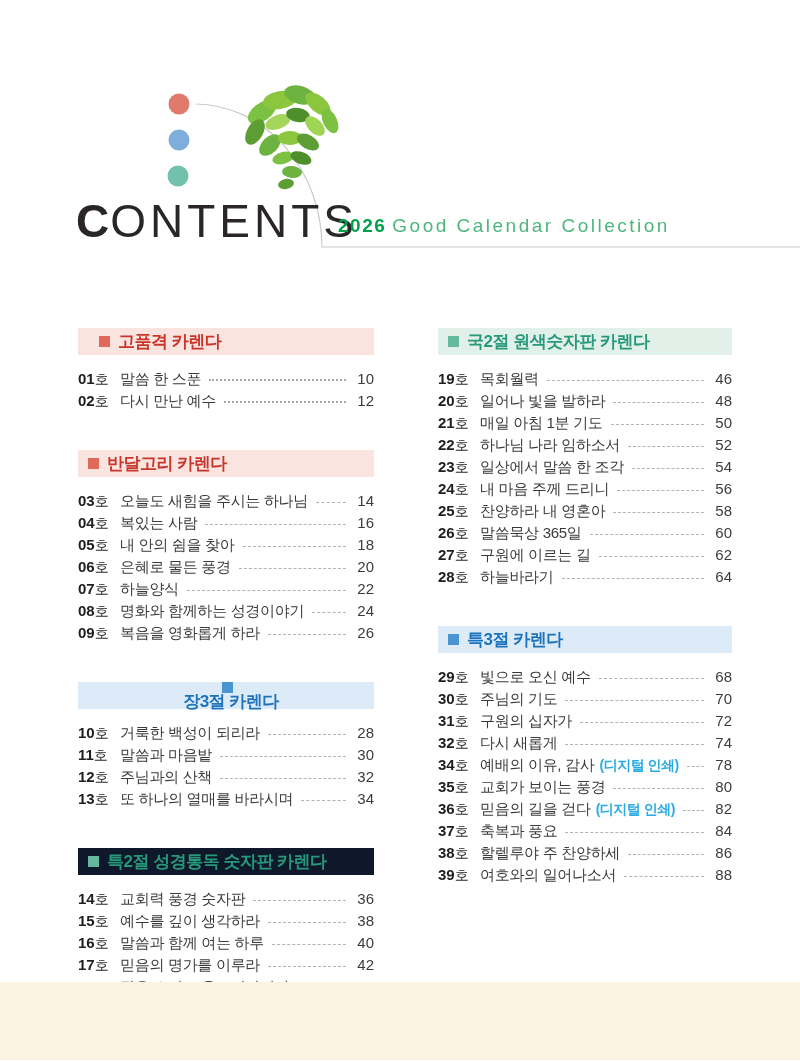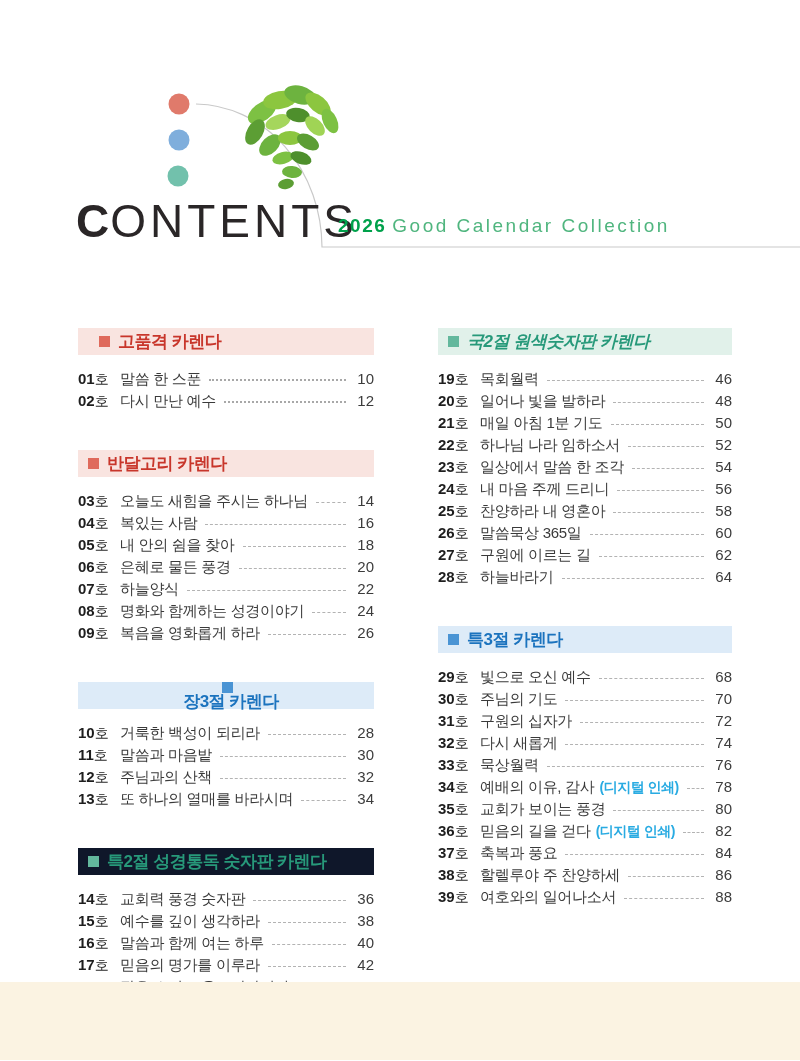--- a/index.html
+++ b/index.html
@@ -264,21 +264,21 @@
     <span class="t-title">작은 소리로 읊조리나이다</span>
 
     <span class="leader dashed"></span>
     <span class="pageno">44</span>
   </li>
 </ul>
   </section>
 </div>
     <div class="col col-right" id="col-right">
   <section class="toc-section">
-    <div class="sec-header" style="background: rgb(225, 241, 234); font-style: italic;">
+    <div class="sec-header" style="background: rgb(225, 241, 234);">
       <span class="bullet" style="background: rgb(99, 184, 157);"></span>
       <span class="sec-title" style="color: rgb(39, 153, 122);">국2절 원색숫자판 카렌다</span>
     </div>
     <ul class="items">
   <li class="toc-item">
     <span class="no"><span class="num">19</span><span class="suffix">호</span></span>
     <span class="t-title">목회월력</span>
 
     <span class="leader dashed"></span>
     <span class="pageno">46</span>
@@ -389,27 +389,20 @@
   </li>
 
   <li class="toc-item">
     <span class="no"><span class="num">32</span><span class="suffix">호</span></span>
     <span class="t-title">다시 새롭게</span>
 
     <span class="leader dashed"></span>
     <span class="pageno">74</span>
   </li>
 
-  <li class="toc-item">
-    <span class="no"><span class="num">33</span><span class="suffix">호</span></span>
-    <span class="t-title">묵상월력</span>
-
-    <span class="leader dashed"></span>
-    <span class="pageno">76</span>
-  </li>
 
   <li class="toc-item">
     <span class="no"><span class="num">34</span><span class="suffix">호</span></span>
     <span class="t-title">예배의 이유, 감사</span>
     <span class="badge" style="color: rgb(41, 171, 226);">(디지털 인쇄)</span>
     <span class="leader dashed"></span>
     <span class="pageno">78</span>
   </li>
 
   <li class="toc-item">

